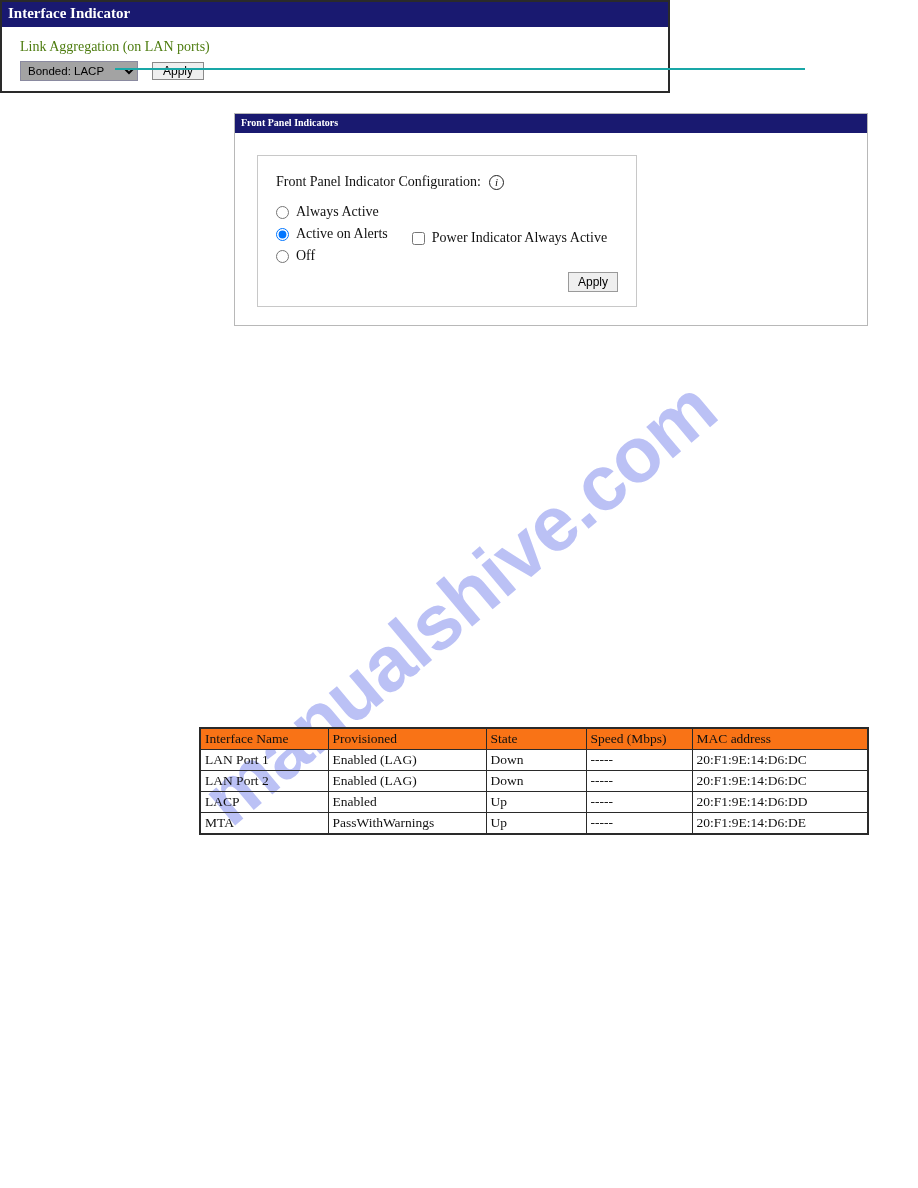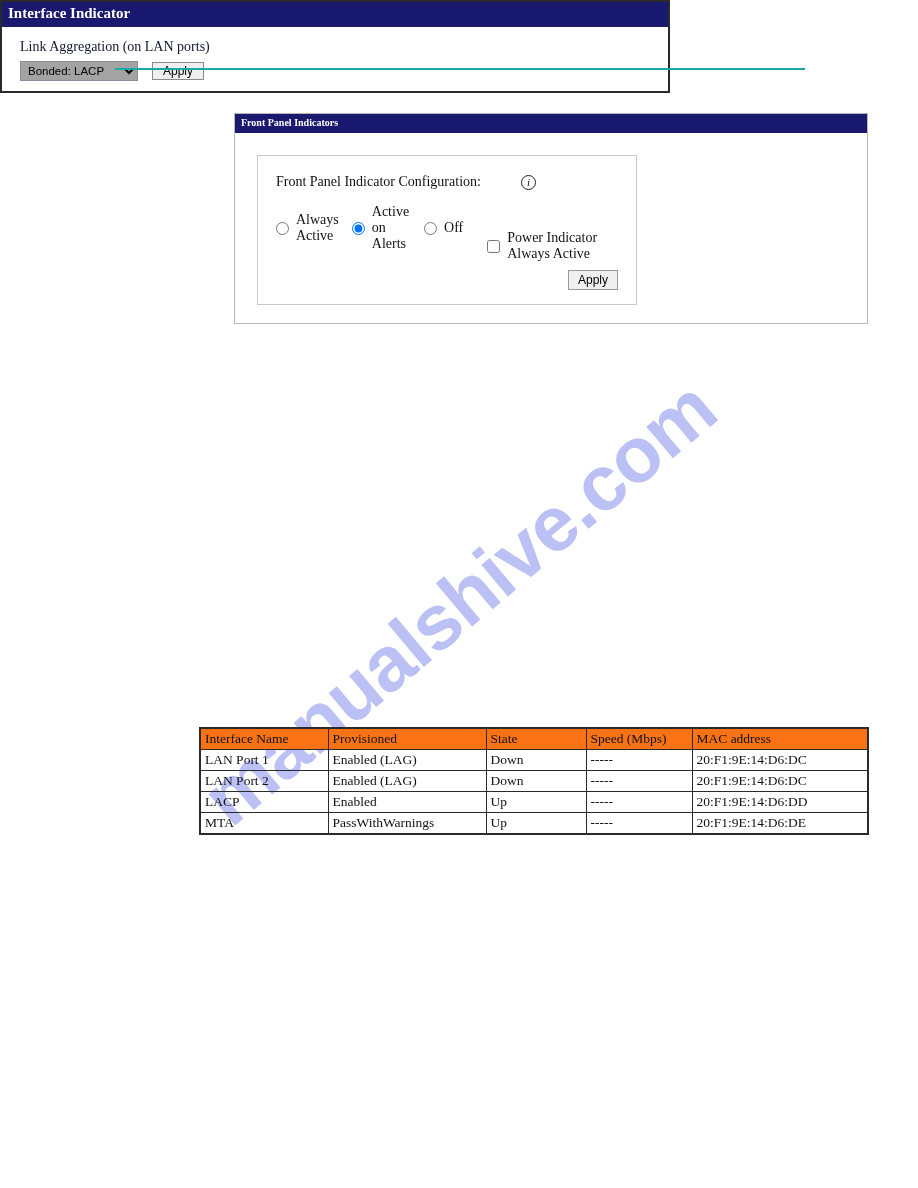--- a/index.html
+++ b/index.html
@@ -42,42 +42,41 @@
       border: 1px solid #c8c8c8;
       padding: 18px 18px 14px 18px;
       width: 380px;
     }
     .config-row {
       display: flex;
       align-items: center;
       font-size: 14px;
       color: #111;
       margin-bottom: 14px;
-      gap: 32px;
     }
     .info-icon {
       display: inline-flex;
       align-items: center;
       justify-content: center;
       width: 15px;
       height: 15px;
       border: 1.4px solid #222;
       border-radius: 50%;
       font-family: Georgia, "Times New Roman", serif;
       font-style: italic;
       font-size: 11px;
       line-height: 1;
       margin-left: 8px;
     }
     .opts-row {
       display: flex;
       align-items: flex-start;
       gap: 24px;
     }
-    .radio-col { display: flex; flex-direction: row; gap: 13px; }
+    .radio-col { display: flex; flex-direction: column; gap: 6px; }
     .radio-line, .check-line {
       display: flex;
       align-items: center;
       font-size: 14px;
       color: #111;
       gap: 7px;
     }
     .radio-line input, .check-line input { margin: 0; }
     .power-col { padding-top: 26px; }
     .apply-btn {
@@ -114,21 +113,21 @@
     #panel2 .panel-header {
       font-size: 15px;
     }
     #panel2-body {
       padding: 12px 0 10px 18px;
       font-family: Arial, Helvetica, sans-serif;
     }
     .lag-label {
       font-family: "Times New Roman", Times, serif;
       font-size: 14px;
-      color: #0f172a;
+      color: #4d7c0f;
       margin-bottom: 6px;
     }
     .lag-row { display: flex; align-items: center; gap: 14px; }
     .lag-select {
       font-family: Arial, Helvetica, sans-serif;
       font-size: 11.5px;
       padding: 1px 3px;
       border: 1px solid #8a8aa0;
       background: #a3a3a3;
       height: 20px;

